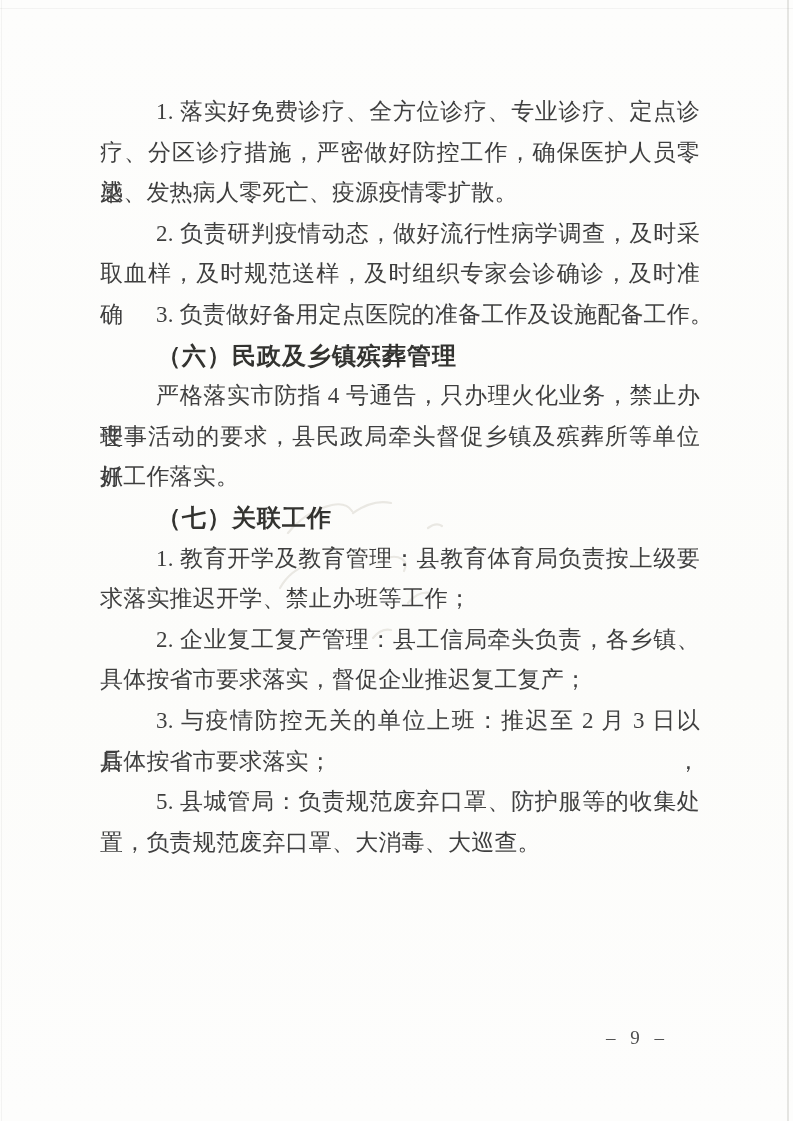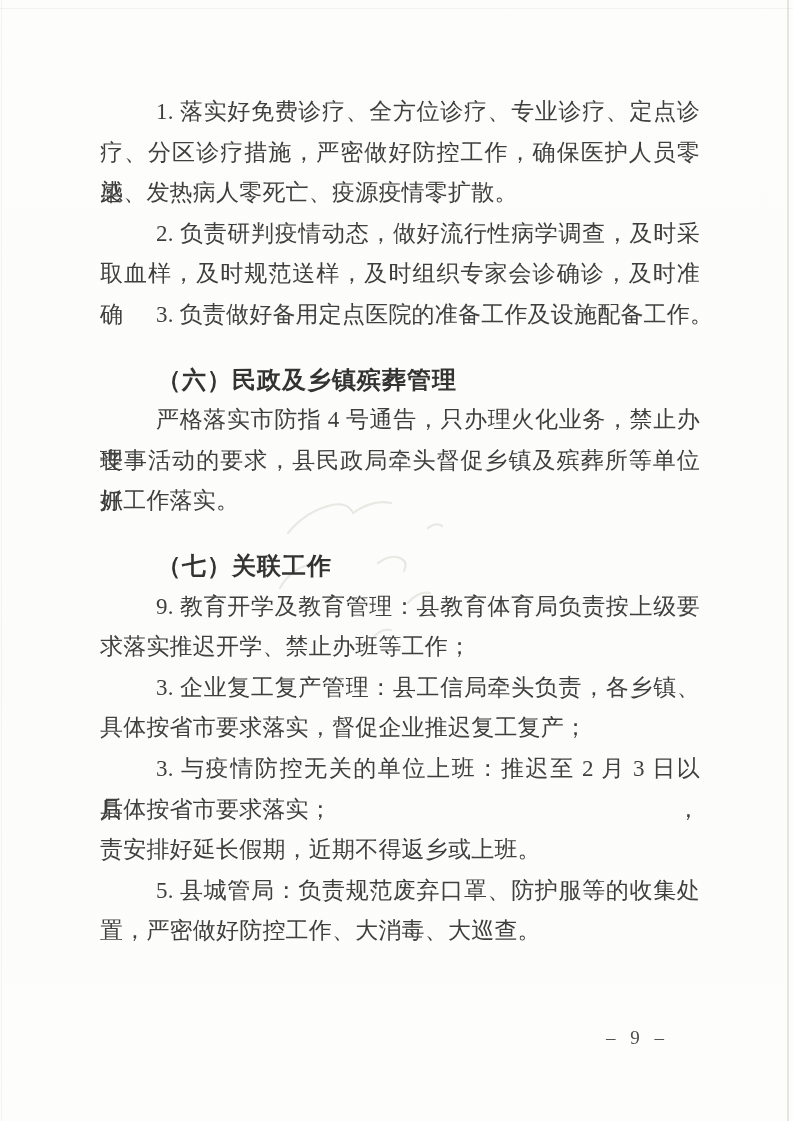--- a/index.html
+++ b/index.html
@@ -46,21 +46,20 @@
   .line.first { text-indent: 56px; }
   .line.nowrap { white-space: nowrap; overflow: visible; }
   .heading-line {
     font-size: 24px;
     font-weight: bold;
     line-height: 40.6px;
     height: 40.6px;
     color: #333330;
     text-indent: 57px;
     letter-spacing: 1px;
-    margin-top: 24px;
   }
   .page-number {
     position: absolute; left: 606px; top: 1027px;
     font-size: 19px; color: #4d4d4d;
     letter-spacing: 1px; word-spacing: 8px;
   }
   .stamp-watermark {
     position: absolute; left: 258px; top: 468px;
     width: 235px; height: 205px;
     opacity: 0.45;
@@ -90,29 +89,28 @@
       <div class="line justify">疗、分区诊疗措施，严密做好防控工作，确保医护人员零感</div>
       <div class="line">染、发热病人零死亡、疫源疫情零扩散。</div>
       <div class="line first justify">2. 负责研判疫情动态，做好流行性病学调查，及时采</div>
       <div class="line justify">取血样，及时规范送样，及时组织专家会诊确诊，及时准确</div>
       <div class="line first nowrap">3. 负责做好备用定点医院的准备工作及设施配备工作。</div>
       <div class="heading-line">（六）民政及乡镇殡葬管理</div>
       <div class="line first justify">严格落实市防指 4 号通告，只办理火化业务，禁止办理</div>
       <div class="line justify">丧事活动的要求，县民政局牵头督促乡镇及殡葬所等单位抓</div>
       <div class="line">好工作落实。</div>
       <div class="heading-line">（七）关联工作</div>
-      <div class="line first justify">9. 教育开学及教育管理：县教育体育局负责按上级要</div>
+      <div class="line first justify">1. 教育开学及教育管理：县教育体育局负责按上级要</div>
       <div class="line">求落实推迟开学、禁止办班等工作；</div>
-      <div class="line first justify">3. 企业复工复产管理：县工信局牵头负责，各乡镇、</div>
+      <div class="line first justify">2. 企业复工复产管理：县工信局牵头负责，各乡镇、</div>
       <div class="line">具体按省市要求落实，督促企业推迟复工复产；</div>
       <div class="line first justify">3. 与疫情防控无关的单位上班：推迟至 2 月 3 日以后，</div>
       <div class="line">具体按省市要求落实；</div>
-      <div class="line">责安排好延长假期，近期不得返乡或上班。</div>
       <div class="line first justify">5. 县城管局：负责规范废弃口罩、防护服等的收集处</div>
-      <div class="line">置，严密做好防控工作、大消毒、大巡查。</div>
+      <div class="line">置，负责规范废弃口罩、大消毒、大巡查。</div>
     </div>
 
   <div class="page-number">– 9 –</div>
 
   <div class="edge-right"></div>
   <div class="edge-left"></div>
   <div class="edge-top"></div>
 </div>
 
 </body></html>

